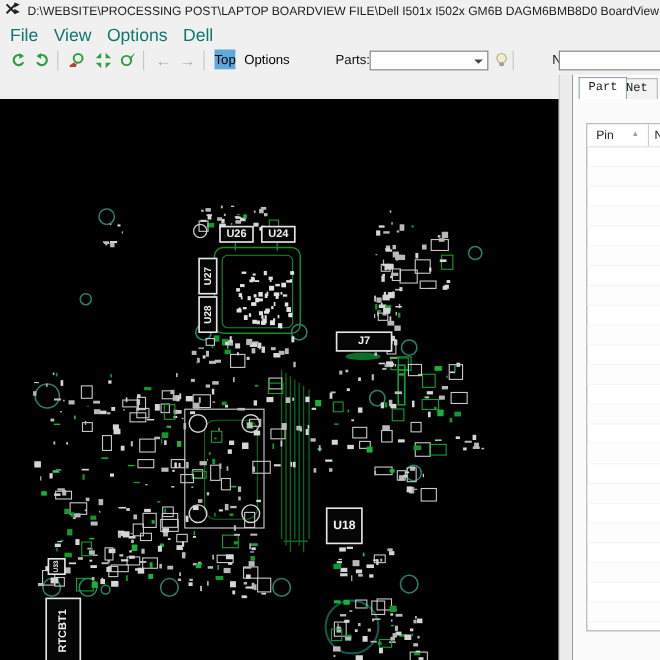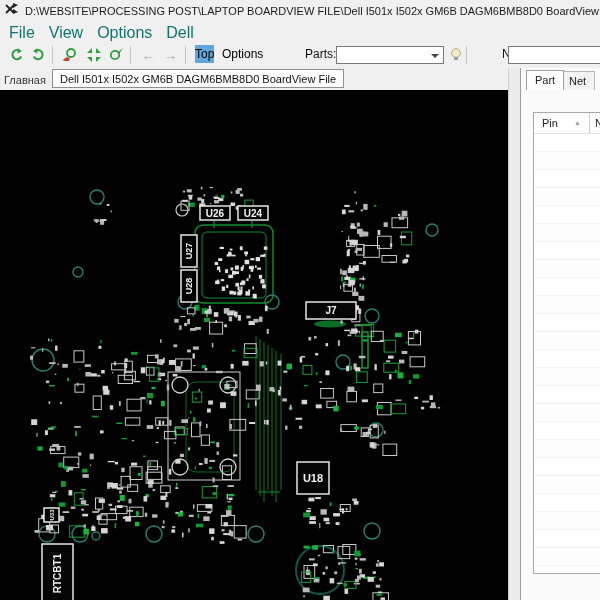--- a/index.html
+++ b/index.html
@@ -27,21 +27,21 @@
   .tinput{position:absolute;top:3px;height:18px;background:#fff;border:1px solid #7a7a7a;box-sizing:border-box;font-size:11px;padding:0 3px;font-family:"Liberation Sans",sans-serif;}
   .grayarrow{font-size:14px;color:#a6a6a6;font-weight:bold;line-height:1;}
   
   .tabstrip{position:absolute;left:0;top:68px;width:600px;height:22px;background:#f0f0f0;}
   .home-label{position:absolute;left:4px;top:6px;font-size:11px;color:#333;}
   .doc-tab{position:absolute;left:52px;top:1px;height:19px;background:#fff;border:1px solid #8f8f8f;box-sizing:border-box;font-size:11px;color:#111;padding:3px 7px 0 7px;white-space:nowrap;}
   
   .board-wrap{position:absolute;left:0;top:90px;width:491px;height:510px;background:#000;}
   .splitter{position:absolute;left:508px;top:68px;width:13px;height:532px;background:#ececec;border-left:1px solid #cfcfcf;border-right:1px solid #9c9c9c;box-sizing:border-box;}
   .panel{position:absolute;left:521px;top:68px;width:79px;height:532px;background:#fbfbfb;}
-  .ptab{position:absolute;top:2px;height:20px;font-size:11px;color:#222;padding:3px 8px 0 8px;box-sizing:border-box;}
+  .ptab{position:absolute;top:2px;height:20px;font-size:11px;color:#222;padding:3px 8px 0 8px;box-sizing:border-box;font-family:Liberation Mono, monospace;}
   .ptab.active{left:5px;background:#fff;border:1px solid #9aa3ad;border-bottom:none;z-index:2;}
   .ptab.inactive{left:39px;background:#f3f3f3;border:1px solid #b5b5b5;border-bottom:none;height:19px;top:3px;}
   .ptable{position:absolute;left:12px;top:44px;width:140px;height:462px;background:#fff;border:1px solid #a8a8a8;box-sizing:border-box;overflow:hidden;}
   .phead{position:relative;height:20px;border-bottom:1px solid #e0e0e0;background:#fff;}
   .phead .c1{position:absolute;left:8px;top:4px;font-size:11px;color:#222;}
   .phead .sort{position:absolute;left:40px;top:6px;font-size:7px;color:#93a0ac;}
   .phead .vline{position:absolute;left:55px;top:0;width:1px;height:20px;background:#cdcdcd;}
   .phead .c2{position:absolute;left:61px;top:4px;font-size:11px;color:#222;}
   .prow{height:17px;border-bottom:1px solid #f4f4f4;}
   .prow.alt{background:#fdfdfd;}
@@ -127,24 +127,20 @@
       <svg width="14" height="15" viewBox="0 0 14 15">
         <circle cx="7" cy="6" r="4.3" fill="#f3eec9" stroke="#b0ab86" stroke-width="1"></circle>
         <rect x="5" y="10" width="4" height="3" fill="#9c9c9c"></rect>
       </svg>
     </span>
     <span class="sep" style="left:466px"></span>
     <span class="lbl" style="left:502px">Nets:</span>
     <input class="tinput" style="left: 508px; width: 100px;" value="">
   </div>
 
-  <div class="tabstrip">
-    <span class="home-label">Главная</span>
-    <span class="doc-tab">Dell I501x I502x GM6B DAGM6BMB8D0 BoardView File</span>
-  </div>
 
   <div class="board-wrap">
     <svg id="board-svg" width="508" height="510" viewBox="0 0 508 510" style="background:#000">
         <path d="M256 246 L256 400" stroke="#0b7a26" stroke-width="1.2" fill="none" opacity="0.85"></path>
         <path d="M260 249 L260 406" stroke="#0b7a26" stroke-width="1.2" fill="none" opacity="0.85"></path>
         <path d="M264 252 L264 412" stroke="#0b7a26" stroke-width="1.2" fill="none" opacity="0.85"></path>
         <path d="M268 255 L268 400" stroke="#0b7a26" stroke-width="1.2" fill="none" opacity="0.85"></path>
         <path d="M272 258 L272 406" stroke="#0b7a26" stroke-width="1.2" fill="none" opacity="0.85"></path>
         <path d="M276 261 L276 412" stroke="#0b7a26" stroke-width="1.2" fill="none" opacity="0.85"></path>
         <path d="M281 264 L281 400" stroke="#0b7a26" stroke-width="1.2" fill="none" opacity="0.85"></path>

